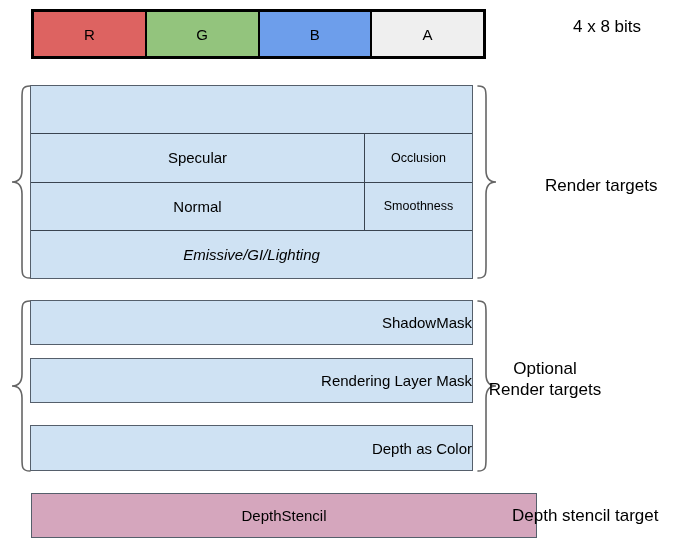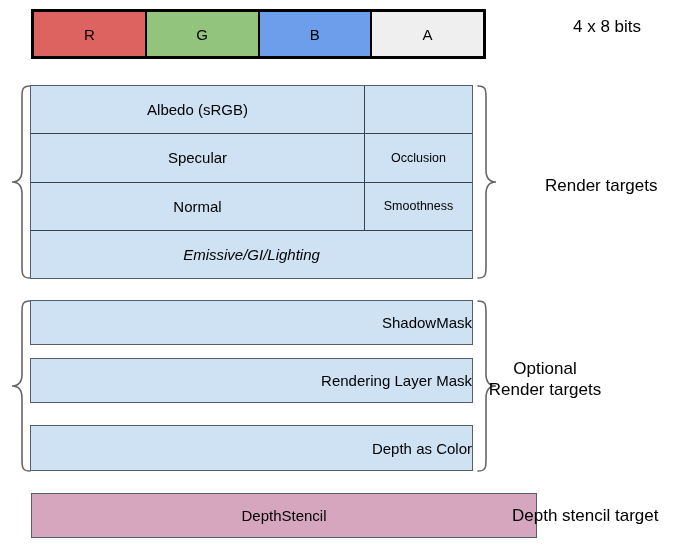--- a/index.html
+++ b/index.html
@@ -139,21 +139,20 @@
   <div class="rgba-cell" style="background:#efefef">
     <span>A</span>
   </div>
 </div>
 
 <div class="abs caption" id="caption-bits">4 x 8 bits</div>
 
 <div class="abs" id="rt-table">
 
   <div class="rt-row">
-    <div class="rt-main">Albedo (sRGB)</div>
   </div>
 
   <div class="rt-row">
     <div class="rt-main">Specular</div>
     <div class="rt-alpha">Occlusion</div>
   </div>
 
   <div class="rt-row">
     <div class="rt-main">Normal</div>
     <div class="rt-alpha">Smoothness</div>

